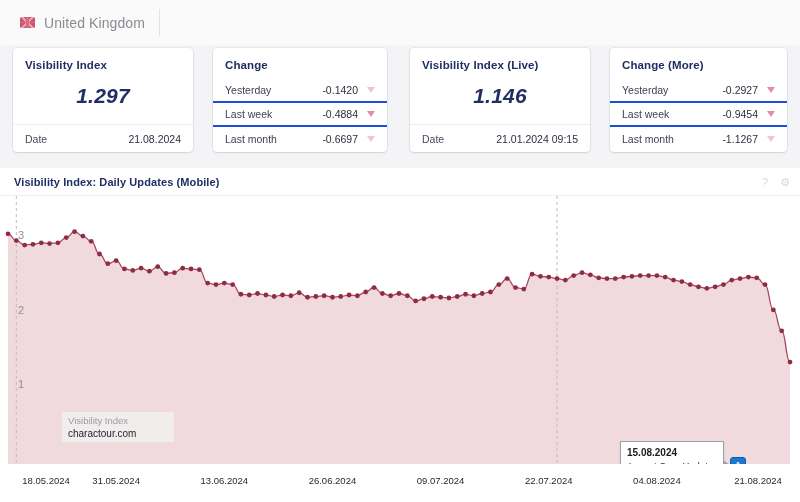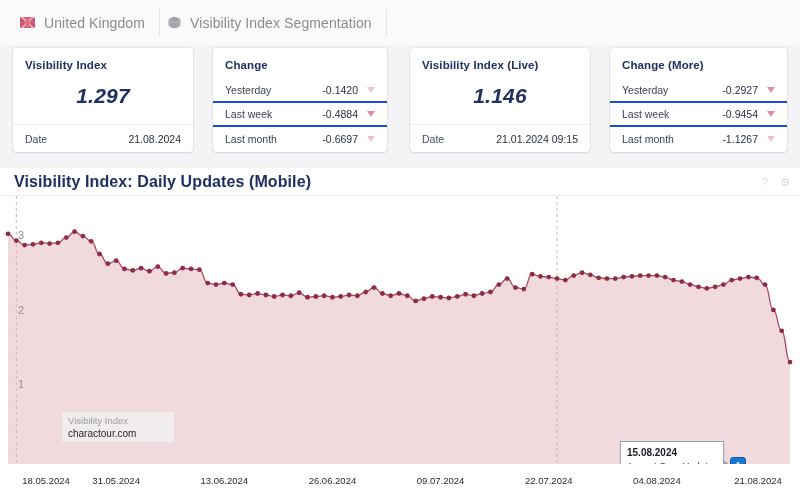--- a/index.html
+++ b/index.html
@@ -91,21 +91,21 @@
     position: absolute; left: 0; top: 168px; width: 800px; height: 334px;
     background: #ffffff;
     box-shadow: 0 1px 2px rgba(30,35,60,.08);
   }
   .panel-head {
     position: relative; height: 28px;
     display: flex; align-items: center;
     padding-left: 14px;
     border-bottom: 1px solid #f0f0f3;
   }
-  .panel-title { font-size: 16px; font-weight: bold; color: #1f2f63; letter-spacing: .1px; }
+  .panel-title { font-size: 11px; font-weight: bold; color: #1f2f63; letter-spacing: .1px; }
   .panel-tools {
     position: absolute; right: 10px; top: 0; height: 28px;
     display: flex; align-items: center; gap: 12px;
     opacity: .28;
   }
   .tool-ic { font-size: 11px; color: #6d7280; cursor: pointer; line-height: 1; }
 
   
   .plot { position: relative; width: 800px; height: 268px; background: #fff; }
   .plot svg { display: block; }
@@ -163,30 +163,20 @@
 </style>
 </head>
 <body>
 
 <div class="app">
 
   <div class="tabbar">
     <div class="tab first">
       <span class="flag-icon"></span>
       <span>United Kingdom</span>
-    </div>
-    <div class="tab">
-      <span class="globe-icon">
-        <svg viewBox="0 0 16 16" width="13" height="13">
-          <circle cx="8" cy="8" r="7" fill="#4a4d55"></circle>
-          <path d="M8 1 a10 7 0 0 0 0 14 a10 7 0 0 0 0 -14" fill="#8d9099" opacity=".55"></path>
-          <path d="M1 8 h14" stroke="#c9ccd2" stroke-width="1" opacity=".5"></path>
-        </svg>
-      </span>
-      <span>Visibility Index Segmentation</span>
     </div>
   </div>
 
   <div class="cards">
 
     <div class="card c1">
       <div class="card-title">Visibility Index</div>
       <div class="big-value">1.297</div>
       <div class="date-row">
         <span>Date</span>

